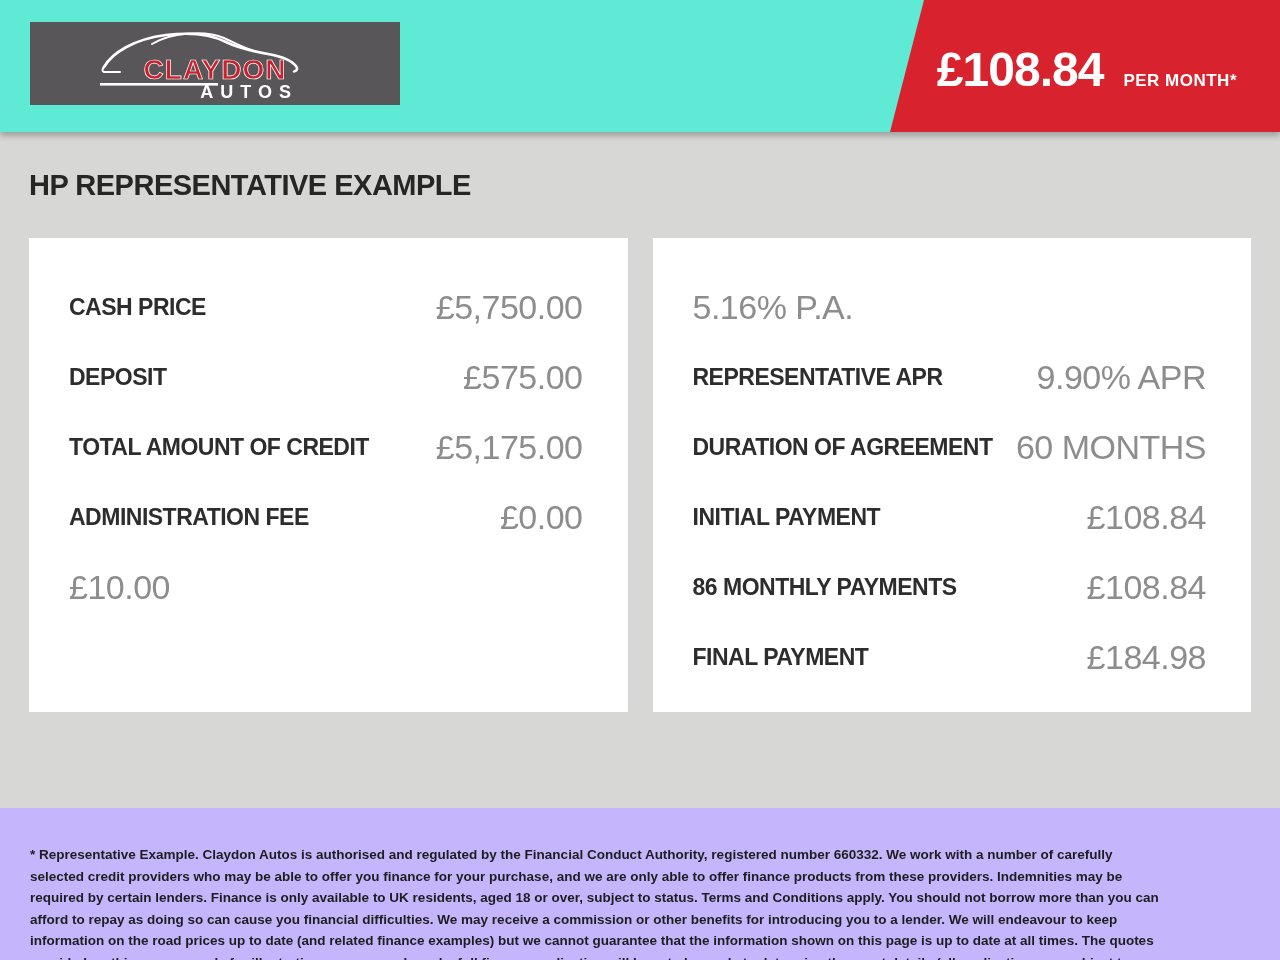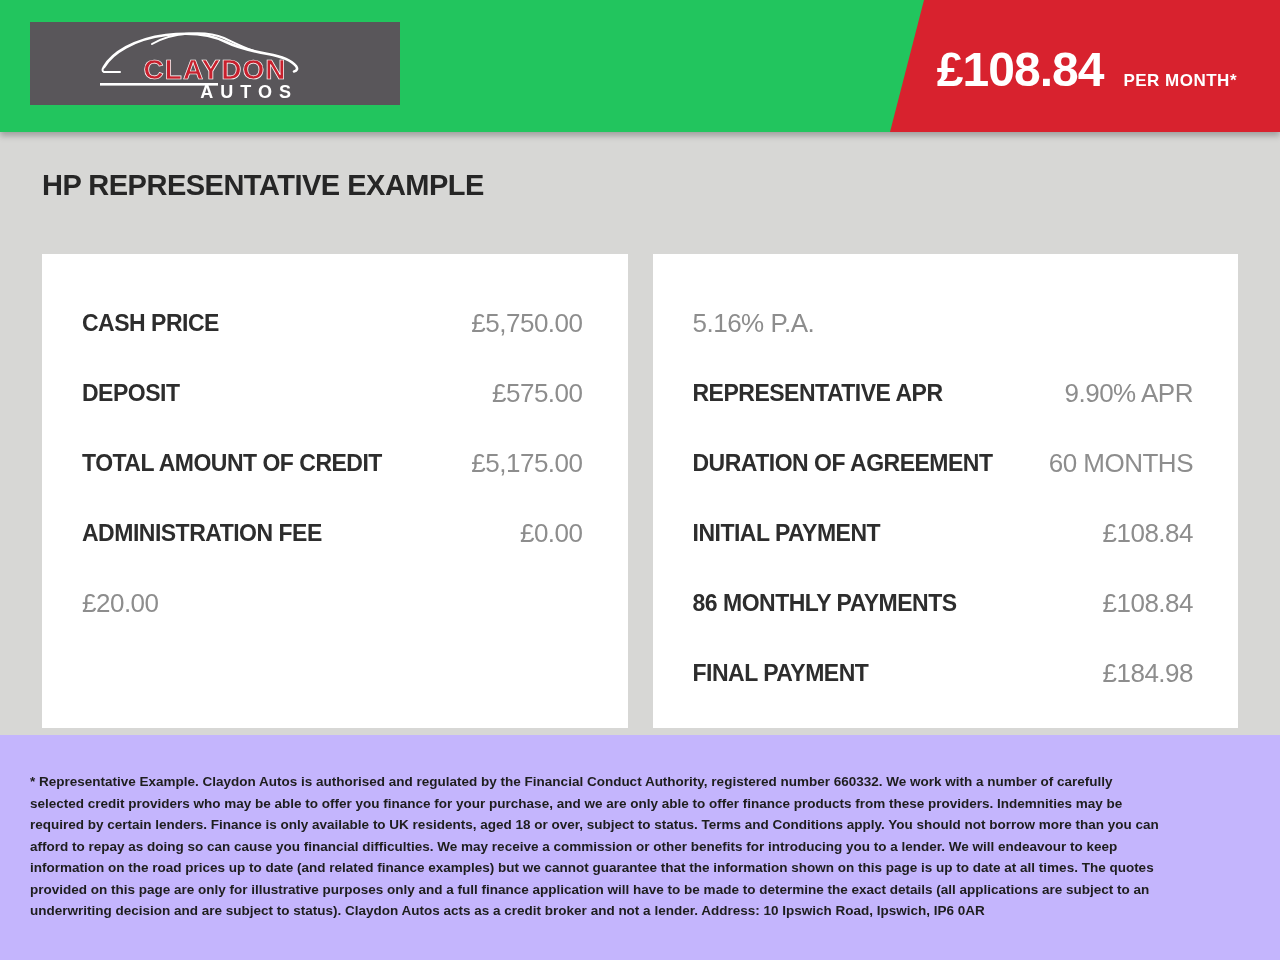--- a/index.html
+++ b/index.html
@@ -8,21 +8,21 @@
     font-family:"Liberation Sans", sans-serif;
     background:#ffffff;
     overflow:hidden;
     position:relative;
   }
 
   
   .header {
     position:relative;
     height:132px;
-    background:#22c55e;
+    background:#5eead4;
     box-shadow:0 4px 6px rgba(0,0,0,0.25);
     z-index:2;
   }
   .logo-box {
     position:absolute;
     left:30px; top:22px;
     width:370px; height:83px;
     background:#59565a;
     display:flex; align-items:center; justify-content:center;
   }
@@ -47,34 +47,34 @@
   .price-suffix {
     color:#ffffff;
     font-size:17px;
     font-weight:700;
     letter-spacing:0.5px;
     margin-top:35px;
   }
 
   
   .hero {
-    height:603px;
+    height:676px;
     background:#d7d7d5;
-    padding:0 42px;
+    padding:0 29px;
   }
   .page-title {
     padding-top:36px;
     font-size:29px;
     line-height:34px;
     font-weight:700;
     color:#262626;
     letter-spacing:-0.5px;
   }
   .cards {
-    margin-top:52px;
+    margin-top:36px;
     display:flex;
     gap:25px;
   }
   .card {
     flex:1;
     height:474px;
     background:#ffffff;
     padding:34px 45px 20px 40px;
   }
   .finance-row {
@@ -84,21 +84,21 @@
     justify-content:space-between;
   }
   .finance-label {
     font-size:23px;
     font-weight:700;
     color:#2d2d2d;
     letter-spacing:-0.5px;
     white-space:nowrap;
   }
   .finance-value {
-    font-size:26px;
+    font-size:34px;
     font-weight:400;
     color:#8d8d8d;
     letter-spacing:-0.5px;
     white-space:nowrap;
   }
 
   
   .footer {
     height:225px;
     background:#c4b5fd;
@@ -157,21 +157,21 @@
       </div>
       <div class="finance-row">
         <span class="finance-label">TOTAL AMOUNT OF CREDIT</span>
         <span class="finance-value">£5,175.00</span>
       </div>
       <div class="finance-row">
         <span class="finance-label">ADMINISTRATION FEE</span>
         <span class="finance-value">£0.00</span>
       </div>
       <div class="finance-row">
-        <span class="finance-value">£20.00</span>
+        <span class="finance-value">£10.00</span>
       </div>
     </div>
 
     <div class="card">
       <div class="finance-row">
         <span class="finance-value">5.16% P.A.</span>
       </div>
       <div class="finance-row">
         <span class="finance-label">REPRESENTATIVE APR</span>
         <span class="finance-value">9.90% APR</span>

